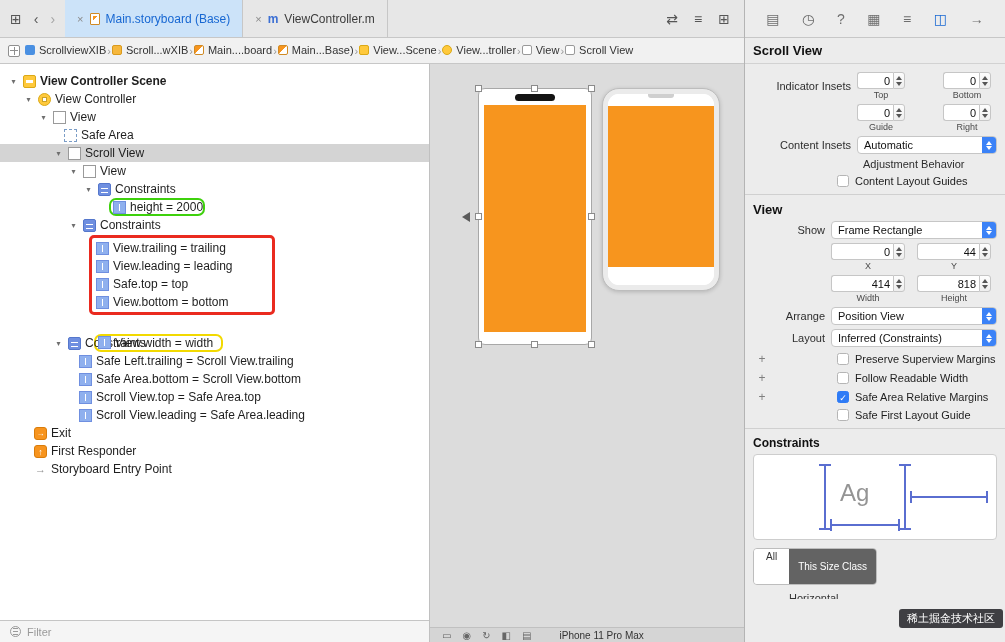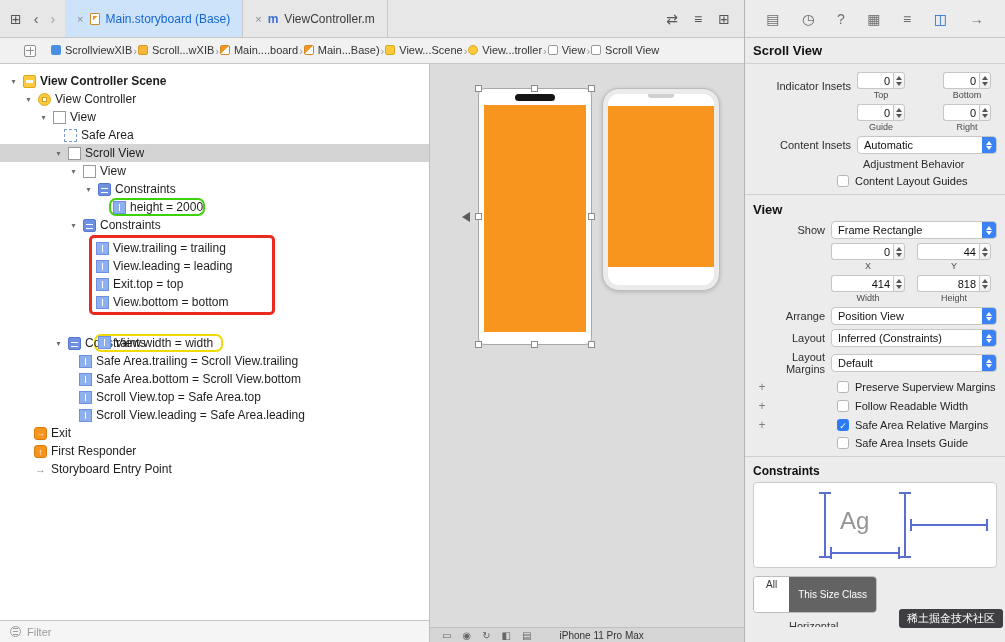--- a/index.html
+++ b/index.html
@@ -15,21 +15,21 @@
   .tbi.dim{color:#a5a5a5;}
   .tab{display:flex;align-items:center;gap:6px;padding:0 12px;border-right:1px solid #c7c7c7;font-size:12px;color:#3c3c3c;max-width:240px;white-space:nowrap;}
   .tab:first-of-type{border-left:1px solid #c7c7c7;}
   .tab.active{background:var(--tabhl,#cce3f9);color:var(--accent,#1767d2);}
   .tclose{font-size:11px;color:#8a8a8a;}
   .ti-sb-file{width:10px;height:12px;background:#fff;border:1px solid #cf8a25;border-radius:1px;position:relative;flex:none;}
   .ti-sb-file::after{content:'';position:absolute;inset:2px;background:linear-gradient(135deg,#f7951e 45%,transparent 46%);}
   .ti-m-file{color:#3b6fd4;font-weight:bold;font-size:12px;line-height:1;}
   .tb-right{margin-left:auto;display:flex;align-items:center;gap:16px;padding:0 14px;}
 
-  .jump-bar{height:26px;background:#f1f1f1;border-bottom:1px solid #c7c7c7;display:flex;align-items:center;padding:0 24px;gap:15px;font-size:11px;color:#333;overflow:hidden;white-space:nowrap;}
+  .jump-bar{height:26px;background:#f1f1f1;border-bottom:1px solid #c7c7c7;display:flex;align-items:center;padding:0 8px;gap:5px;font-size:11px;color:#333;overflow:hidden;white-space:nowrap;}
   .bc-item{display:inline-flex;align-items:center;gap:4px;}
   .bc-sep{color:#9a9a9a;font-size:11px;margin:0 1px;}
   .bci{width:10px;height:10px;border-radius:2px;flex:none;border:1px solid transparent;}
   .bci-related{width:12px;height:12px;background:#fff;border:1px solid #8f8f8f;border-radius:2px;background-image:linear-gradient(#8f8f8f,#8f8f8f),linear-gradient(#8f8f8f,#8f8f8f);background-size:8px 1px,1px 8px;background-position:center;background-repeat:no-repeat;}
   .bci-project{background:#4a90e2;}
   .bci-folder{background:#f6b73c;border-color:#d99a1e;}
   .bci-storyboard{background:#fff;border-color:#cf8a25;background-image:linear-gradient(135deg,#f7951e 45%,transparent 46%);}
   .bci-scene{background:#ffc93c;border-color:#dba916;}
   .bci-view-controller{background:#ffc93c;border-color:#dba916;border-radius:50%;}
   .bci-view,.bci-scroll-view{background:#fff;border-color:#999;}
@@ -265,21 +265,21 @@
               </div>
               <div class="orow">
                 <span class="rowc" style="margin-left: 2px;">
                   <span class="ticon ti-constraint"></span>
                   <span class="tlabel">View.leading = leading</span>
                 </span>
               </div>
               <div class="orow">
                 <span class="rowc" style="margin-left: 2px;">
                   <span class="ticon ti-constraint"></span>
-                  <span class="tlabel">Exit.top = top</span>
+                  <span class="tlabel">Safe.top = top</span>
                 </span>
               </div>
               <div class="orow">
                 <span class="rowc" style="margin-left: 2px;">
                   <span class="ticon ti-constraint"></span>
                   <span class="tlabel">View.bottom = bottom</span>
                 </span>
               </div>
             </div>
             <div class="orow">
@@ -291,21 +291,21 @@
             <div class="orow">
               <span class="rowc" style="margin-left: 53px;">
                 <span class="disc">▾</span>
                 <span class="ticon ti-constraints"></span>
                 <span class="tlabel">Constraints</span>
               </span>
             </div>
             <div class="orow">
               <span class="rowc" style="margin-left: 79px;">
                 <span class="ticon ti-constraint"></span>
-                <span class="tlabel">Safe Area.trailing = Scroll View.trailing</span>
+                <span class="tlabel">Safe Left.trailing = Scroll View.trailing</span>
               </span>
             </div>
             <div class="orow">
               <span class="rowc" style="margin-left: 79px;">
                 <span class="ticon ti-constraint"></span>
                 <span class="tlabel">Safe Area.bottom = Scroll View.bottom</span>
               </span>
             </div>
             <div class="orow">
               <span class="rowc" style="margin-left: 79px;">
@@ -542,50 +542,40 @@
       <div class="irow s2">
         <span class="ilabel">Layout</span>
         <span class="popup">
           <span class="ptext">Inferred (Constraints)</span>
           <span class="pbtn">
               <i class="tu"></i>
               <i class="td"></i>
             </span>
         </span>
       </div>
-      <div class="irow s2">
-        <span class="ilabel">Layout Margins</span>
-        <span class="popup">
-          <span class="ptext">Default</span>
-          <span class="pbtn">
-              <i class="tu"></i>
-              <i class="td"></i>
-            </span>
-        </span>
-      </div>
 
       <div id="cbList">
           <div class="cbrow">
             <span class="plus">+</span>
             <span class="cb ml"></span>
             <span>Preserve Superview Margins</span>
           </div>
           <div class="cbrow">
             <span class="plus">+</span>
             <span class="cb ml"></span>
             <span>Follow Readable Width</span>
           </div>
           <div class="cbrow">
             <span class="plus">+</span>
             <span class="cb ml on"></span>
             <span>Safe Area Relative Margins</span>
           </div>
           <div class="cbrow">
             <span class="cb ml2"></span>
-            <span>Safe Area Insets Guide</span>
+            <span>Safe First Layout Guide</span>
           </div>
         </div>
 
       <div class="divider"></div>
 
       <div class="sec-title" style="font-size:12px;">Constraints</div>
 
       <div class="con-box">
         <span class="con-ag">Ag</span>
         <span class="c-vline" style="left:70px;top:9px;bottom:9px;"></span>

